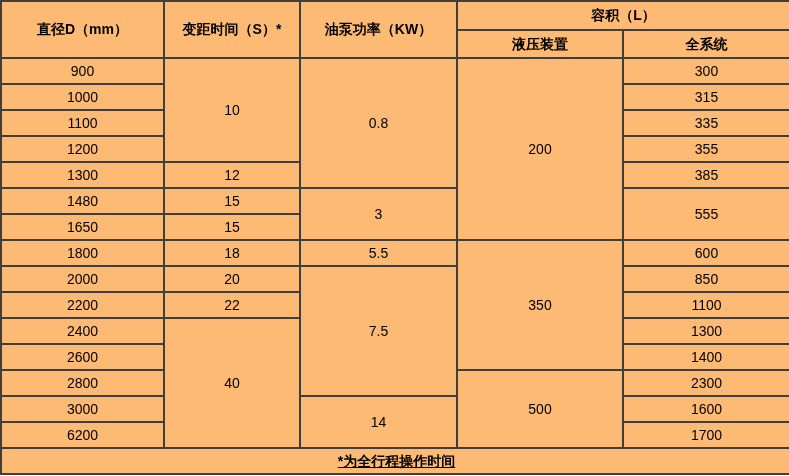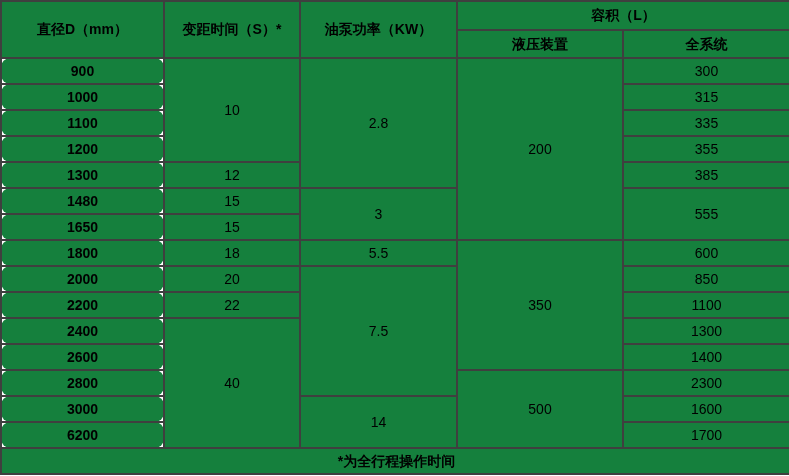--- a/index.html
+++ b/index.html
@@ -13,33 +13,34 @@
     border-collapse: collapse;
     table-layout: fixed;
     color: #000000;
     font-size: 14px;
   }
   .spec-table td {
     border: 2px solid #3f3f3f;
     text-align: center;
     vertical-align: middle;
     padding: 0;
-    background: #15803d;
+    background: #fdba74;
     line-height: 1.2;
   }
   .spec-table tr.hdr-top td { height: 27px; }
   .spec-table tr.hdr-sub td { height: 26px; margin-left: 28px; }
   .spec-table tr.data-row td { height: 24px; }
   .hdr { font-weight: bold; }
-  .diam { font-weight: bold; border-radius: 9px; }
+  .diam { font-weight: normal; }
   .footnote-cell {
     text-align: center;
     font-weight: bold;
     height: 24px;
     padding-left: 2px !important;
+    text-decoration: underline;
   }
 </style>
 </head>
 <body>
 
 <table class="spec-table">
   <colgroup>
     <col style="width:163px">
     <col style="width:136px">
     <col style="width:157px">
@@ -55,21 +56,21 @@
     <td class="hdr" colspan="2">容积（L）</td>
   </tr>
   <tr class="hdr-sub">
     <td class="hdr">液压装置</td>
     <td class="hdr">全系统</td>
   </tr>
 
   <tr class="data-row">
     <td class="diam">900</td>
     <td rowspan="4">10</td>
-    <td rowspan="5">2.8</td>
+    <td rowspan="5">0.8</td>
     <td rowspan="7">200</td>
     <td>300</td>
   </tr>
   <tr class="data-row">
     <td class="diam">1000</td>
     <td>315</td>
   </tr>
   <tr class="data-row">
     <td class="diam">1100</td>
     <td>335</td>

